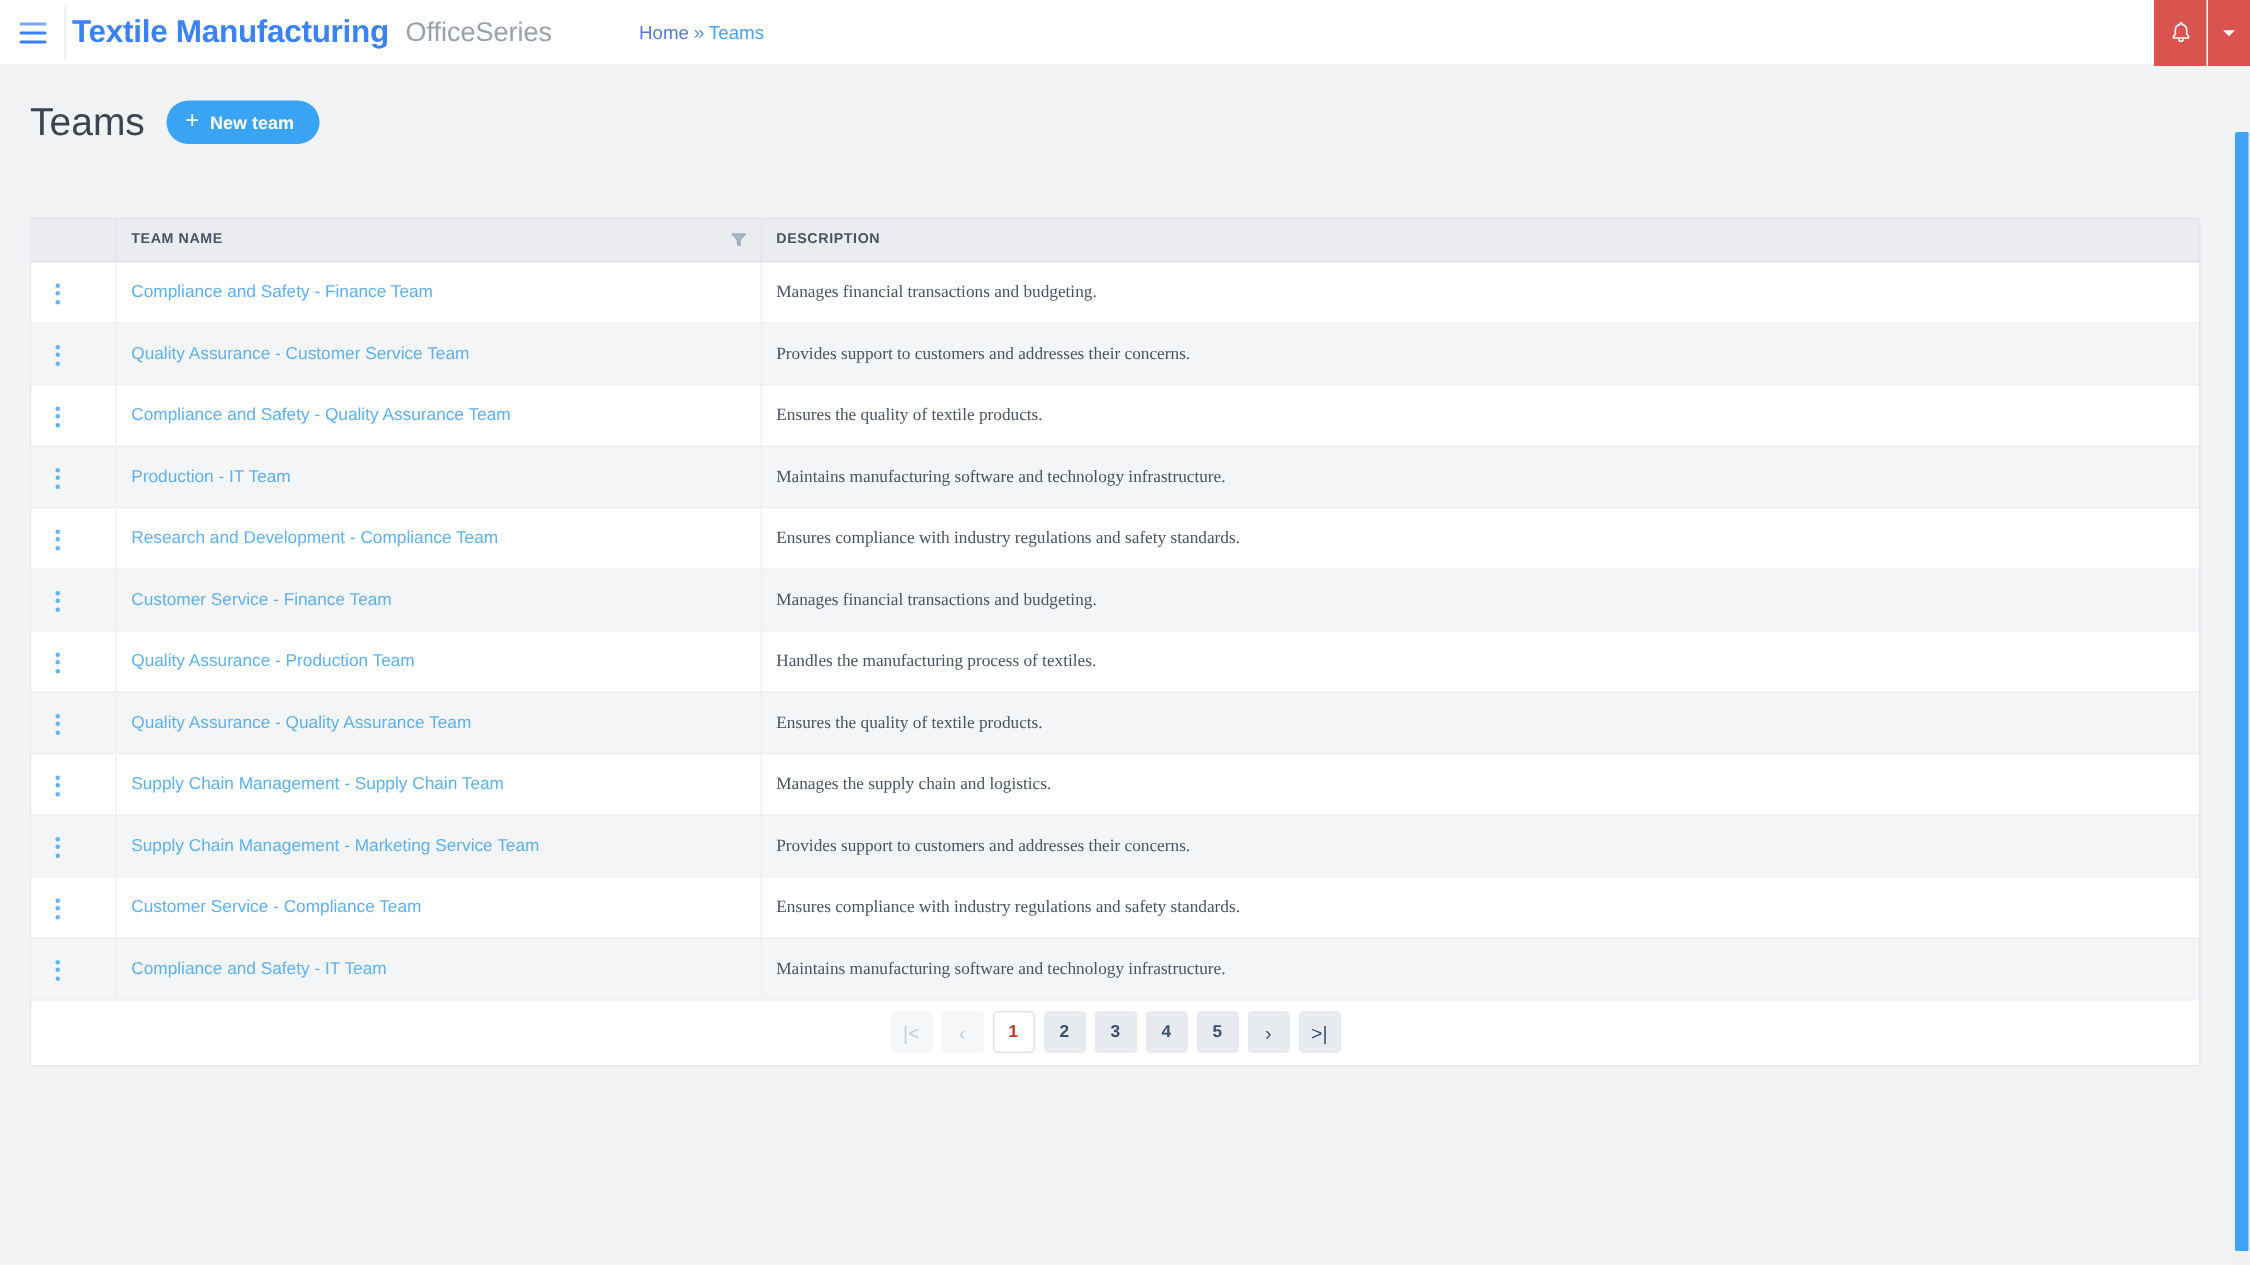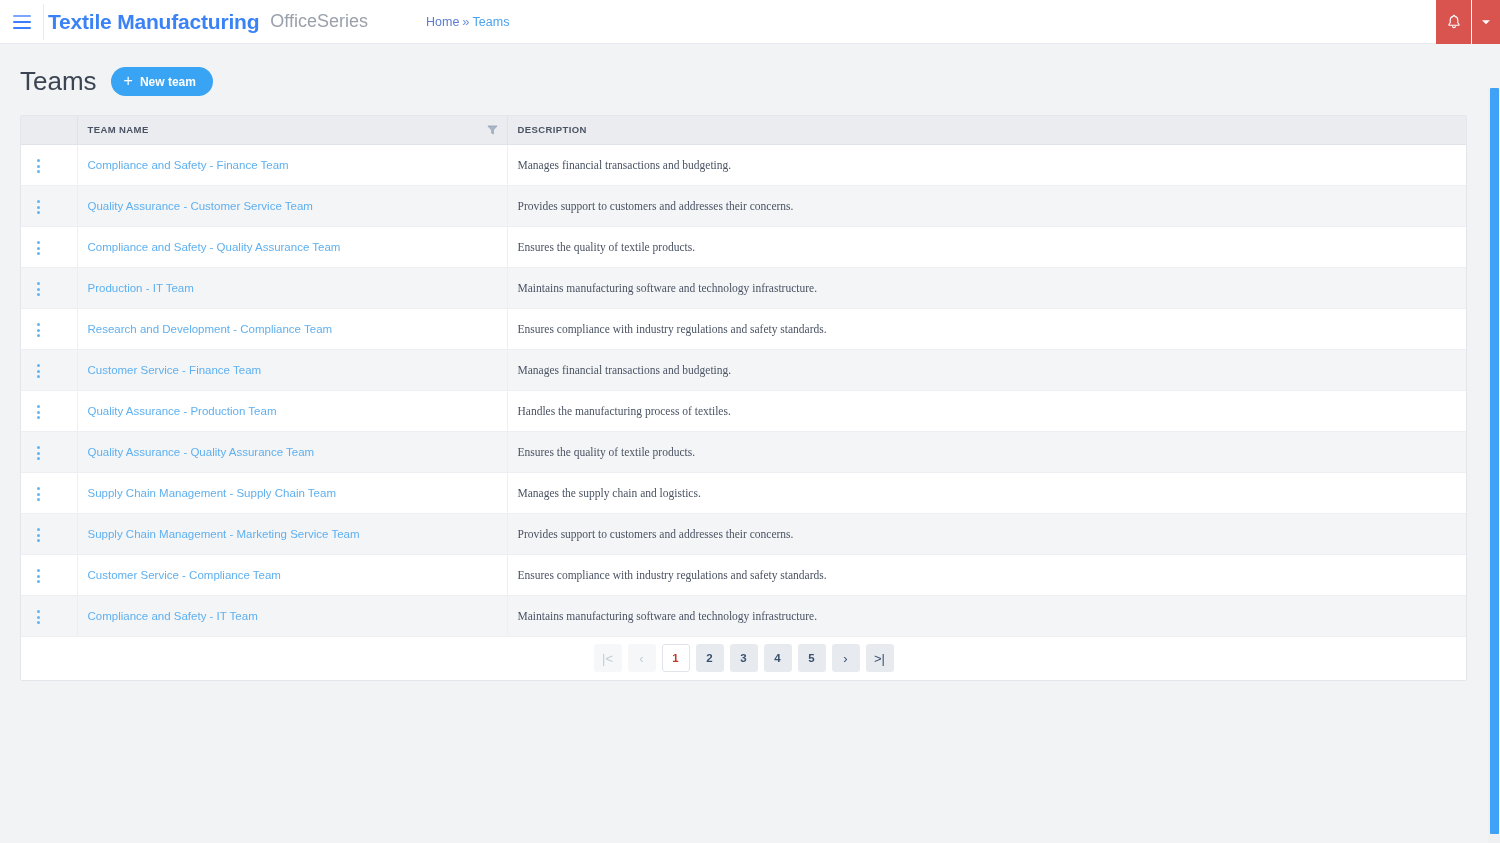--- a/index.html
+++ b/index.html
@@ -127,20 +127,21 @@
     position: relative;
     top: -1px;
   }
 
   
   .card {
     background: #ffffff;
     border: 1px solid #e3e6ea;
     border-radius: 2px;
     width: 1447px;
+    margin-top: 30px;
   }
 
   table.grid {
     width: 100%;
     border-collapse: collapse;
     table-layout: fixed;
   }
   table.grid thead th {
     background: #eaecef;
     height: 28px;

